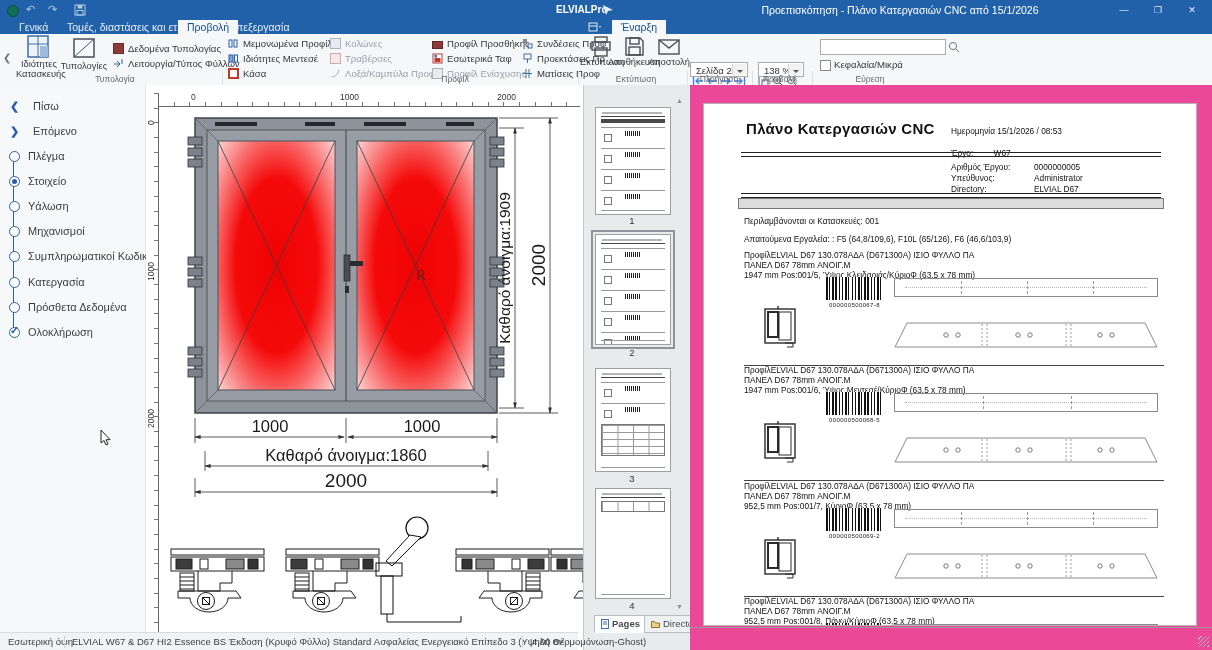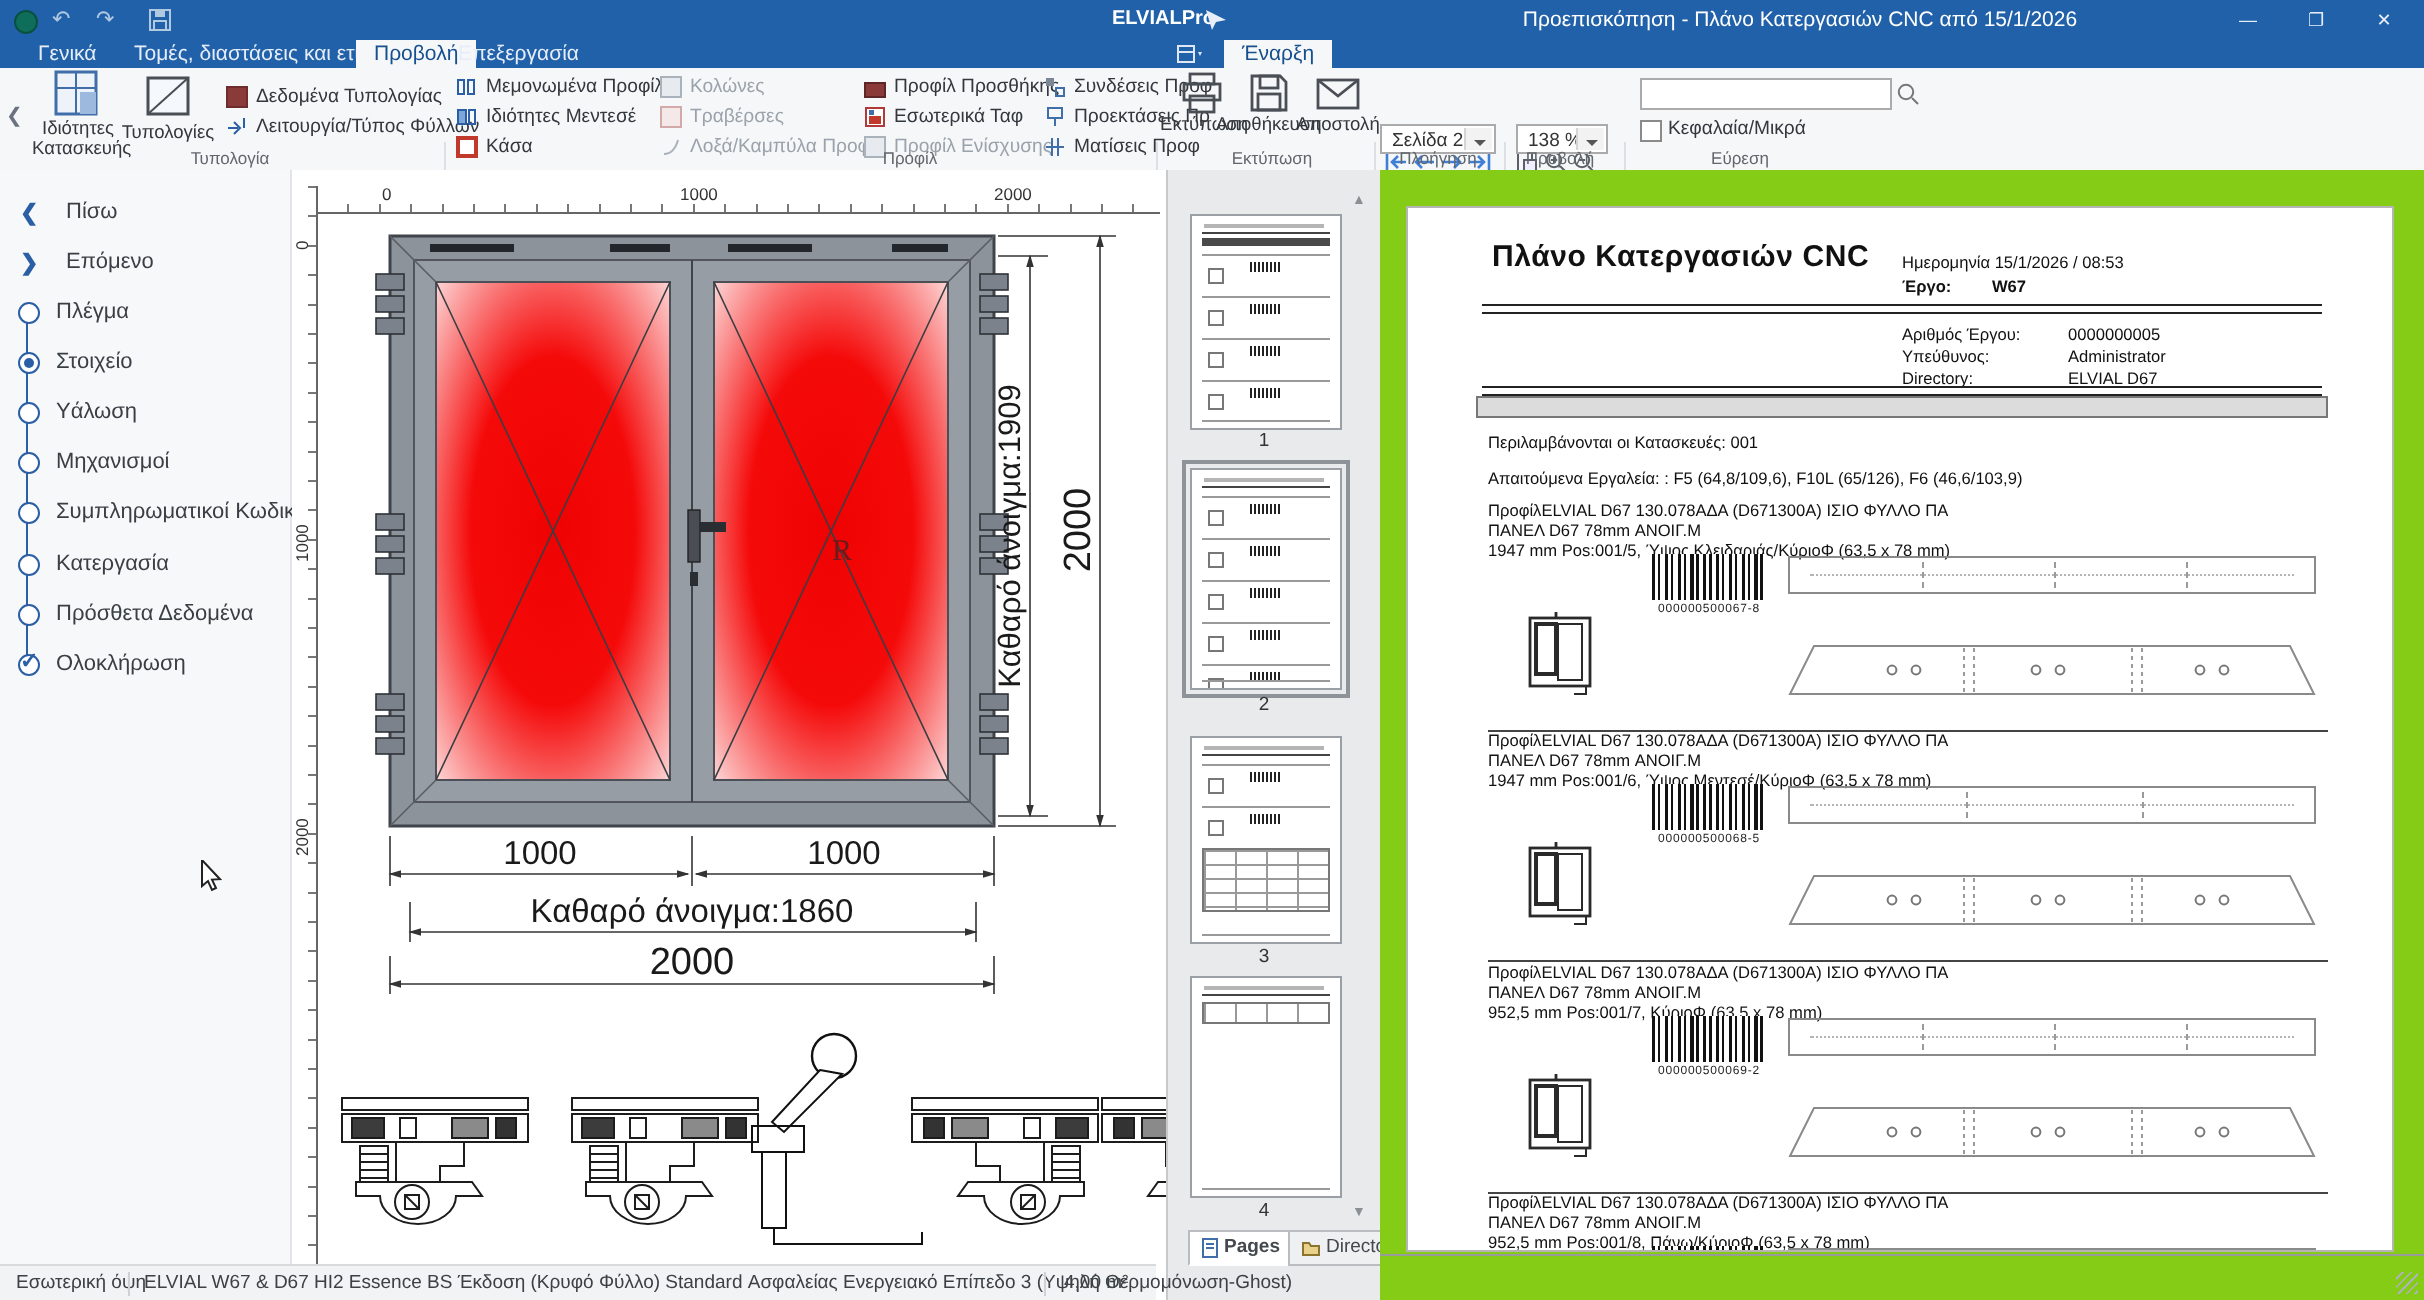--- a/index.html
+++ b/index.html
@@ -60,21 +60,21 @@
   .msec::after{content:"";position:absolute;left:3px;top:6px;width:6px;height:6px;border:1px solid #777}
   .mtbl{margin:3px 5px;border:1px solid #777;
         background:linear-gradient(#999 1px,transparent 1px) 0 0/100% 7px,
                    linear-gradient(90deg,#999 1px,transparent 1px) 0 0/25% 100%}
   .mfoot{position:absolute;bottom:3px;left:5px;right:5px;height:1px;background:#999}
   .scar{position:absolute;left:92px;font-size:7px;color:#8b9095}
   .ttab{position:absolute;height:16px;line-height:16px;font-size:9.5px;color:#44494f;
         display:flex;align-items:center;gap:3px;padding:0 6px;border:1px solid #b9bdc1;background:#eef0f2}
   .ttab.sel{background:#fff;border-bottom-color:#fff;font-weight:bold}
   
-  #preview{left:690px;top:85px;width:522px;height:565px;background:#84cc16}
+  #preview{left:690px;top:85px;width:522px;height:565px;background:#ec4899}
   #page{position:absolute;left:13px;top:18px;width:492px;height:521px;background:#fff;
         border:1px solid #b5b5b5;overflow:hidden;font-size:8.3px;line-height:10px;color:#111}
   .dhr{position:absolute;left:37px;width:420px;height:3px;border-top:1px solid #222;border-bottom:1px solid #222}
   .graybar{position:absolute;left:34px;width:424px;height:9px;background:#dcdcdc;border:1px solid #777}
   .dlab{position:absolute;white-space:nowrap}
   .sec{position:absolute;left:40px;width:420px;height:115px;border-bottom:1px solid #444}
   .sec .dl{position:absolute;left:0;white-space:nowrap}
   .pico{position:absolute;left:19px;top:54px;width:36px;height:44px}
   .bc{position:absolute;left:82px;top:27px;width:57px;height:23px;
       background:repeating-linear-gradient(90deg,#111 0 1.6px,#fff 1.6px 3px,#111 3px 4.2px,#fff 4.2px 6.4px)}
@@ -603,21 +603,21 @@
   </div>
 </div>
 
 <div id="preview" class="abs">
   <div id="page">
     <div class="dlab" style="left:42px;top:20px;font-size:15px;font-weight:bold;letter-spacing:.3px">Πλάνο Κατεργασιών CNC</div>
     <div class="dlab" style="left:247px;top:22px">
       <span>Ημερομηνία</span>
       <span>15/1/2026 / 08:53</span>
     </div>
-    <div class="dlab" style="left:247px;top:34px;font-weight:bold">
+    <div class="dlab" style="left:247px;top:44px;font-weight:normal">
       <span>Έργο:</span>
       <span style="margin-left:18px">W67</span>
     </div>
     <div class="dhr" style="top:48px"></div>
     <div class="dlab" style="left:247px;top:58px">Αριθμός Έργου:</div>
     <div class="dlab" style="left:330px;top:58px">0000000005</div>
     <div class="dlab" style="left:247px;top:69px">Υπεύθυνος:</div>
     <div class="dlab" style="left:330px;top:69px">Administrator</div>
     <div class="dlab" style="left:247px;top:80px">Directory:</div>
     <div class="dlab" style="left:330px;top:80px">ELVIAL D67</div>

